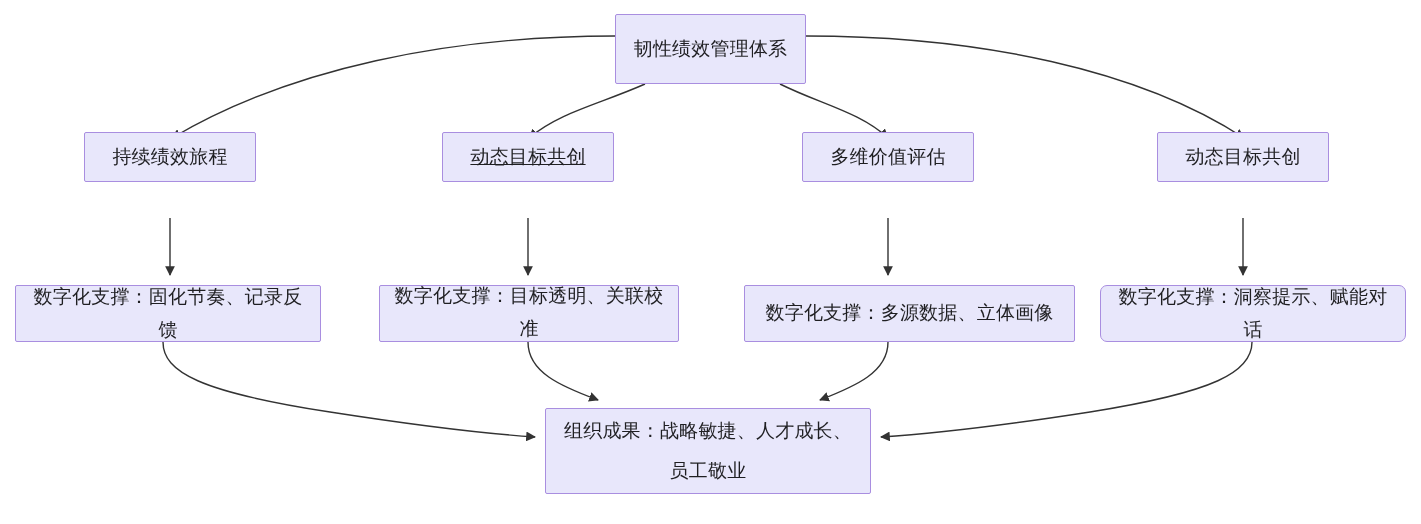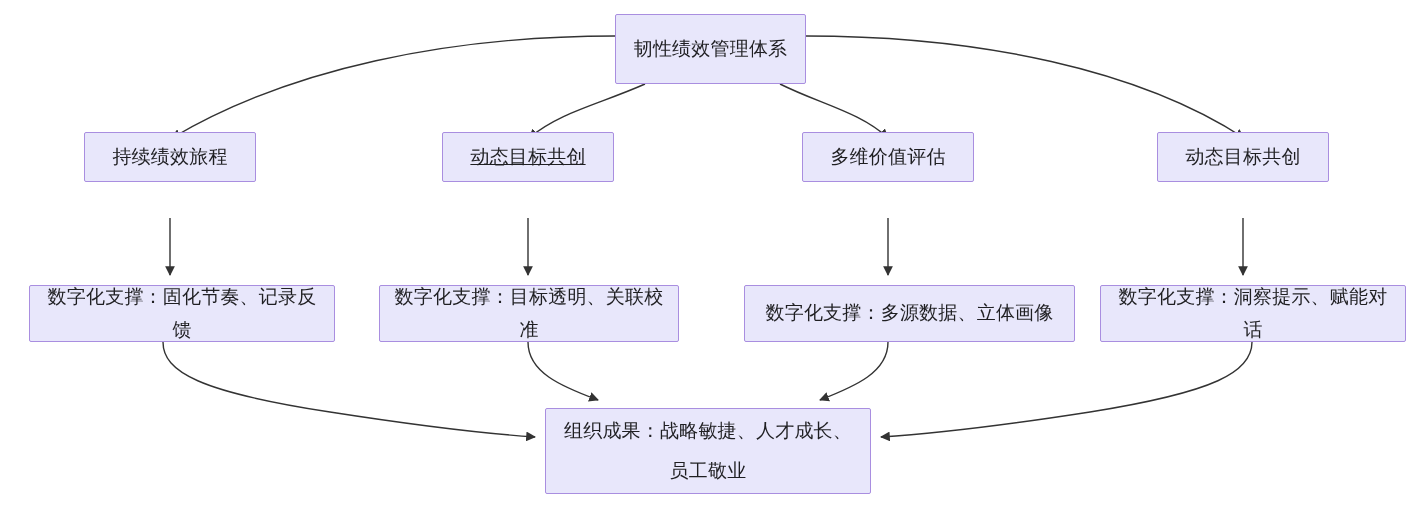--- a/index.html
+++ b/index.html
@@ -58,24 +58,24 @@
   }
   .node-pillar-0 { left: 84px; }
   .node-pillar-1 { left: 442px; text-decoration: underline; }
   .node-pillar-2 { left: 802px; font-family: Liberation Serif, serif; }
   .node-pillar-3 { left: 1157px; }
 
   .node-digital {
     top: 285px;
     height: 57px;
   }
-  .node-digital-0 { left: 29px;   width: 306px; }
-  .node-digital-1 { left: 379px;  width: 300px; }
+  .node-digital-0 { left: 15px;   width: 306px; }
+  .node-digital-1 { left: 379px;  width: 300px; font-family: Liberation Mono, monospace; }
   .node-digital-2 { left: 744px;  width: 331px; }
-  .node-digital-3 { left: 1100px; width: 306px; }
+  .node-digital-3 { left: 1100px; width: 306px; border-radius: 7px; }
 
   .node-outcome {
     left: 545px;
     top: 408px;
     width: 326px;
     height: 86px;
     line-height: 2.1;
   }
 </style>
 </head>

